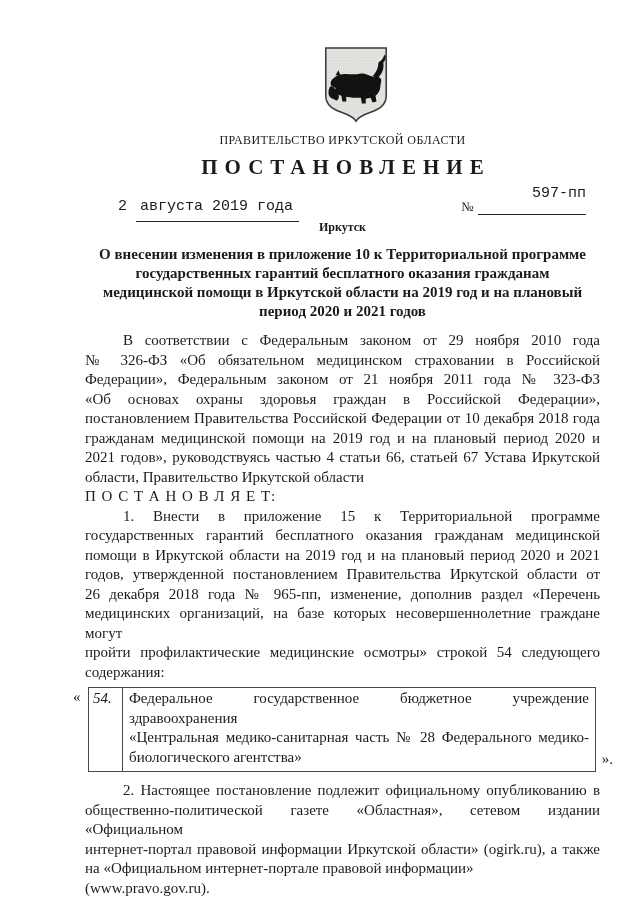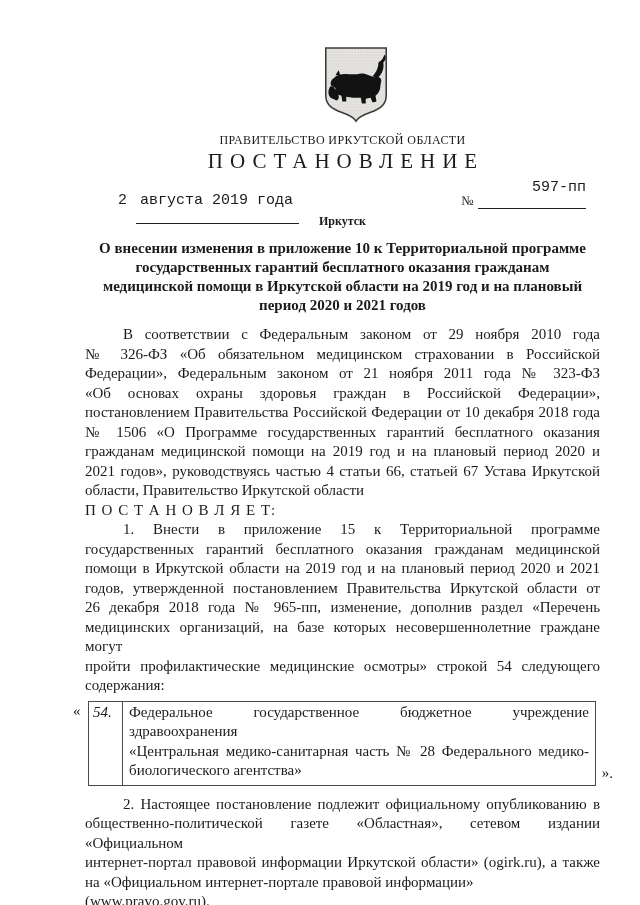--- a/index.html
+++ b/index.html
@@ -14,29 +14,29 @@
     color:#1b1b1b;
     overflow:hidden;
   }
   
   .emblem{width:70px;height:78px;margin-left:236px;}
   .org-name{
     text-align:center;font-size:12px;line-height:18px;
     letter-spacing:0.4px;margin-top:8px;white-space:nowrap;
   }
   .doc-type{
-    text-align:center;font-size:21px;line-height:25px;font-weight:normal;
-    letter-spacing:7px;padding-left:7px;white-space:nowrap;
+    text-align:center;font-size:21px;line-height:25px;font-weight:bold;
+    letter-spacing:7px;margin-top:6px;padding-left:7px;white-space:nowrap;
   }
   .date-row{
     display:flex;align-items:flex-end;margin-top:13px;height:22px;
     font-family:"Liberation Mono", monospace;font-size:15px;
   }
   .date-field{margin-left:33px;white-space:nowrap;}
-  .date-underlined{border-bottom:1.5px solid #222;padding:0 6px 14px 4px;}
+  .date-underlined{border-bottom:1.5px solid #222;padding:0 6px 6px 4px;}
   .num-field{margin-left:auto;margin-right:14px;white-space:nowrap;display:flex;align-items:flex-end;}
   .num-sign{font-family:"Liberation Serif", serif;font-size:13px;padding-right:4px;}
   .num-underlined{
     display:inline-block;width:108px;text-align:right;
     border-bottom:1.5px solid #222;padding-bottom:12px;
   }
   .city{text-align:center;font-weight:bold;font-size:12px;margin-top:5px;}
   
   .doc-title{margin-top:10px;font-weight:bold;font-size:15px;line-height:19px;}
   .doc-title div{text-align:center;}
@@ -104,21 +104,20 @@
     <div>медицинской помощи в Иркутской области на 2019 год и на плановый</div>
     <div>период 2020 и 2021 годов</div>
   </div>
 
   <div class="body-text">
     <div class="j ind">В соответствии с Федеральным законом от 29 ноября 2010 года</div>
     <div class="j">№ 326-ФЗ «Об обязательном медицинском страховании в Российской</div>
     <div class="j">Федерации», Федеральным законом от 21 ноября 2011 года № 323-ФЗ</div>
     <div class="j">«Об основах охраны здоровья граждан в Российской Федерации»,</div>
     <div class="j">постановлением Правительства Российской Федерации от 10 декабря 2018 года</div>
-    <div class="j">№ 1506 «О Программе государственных гарантий бесплатного оказания</div>
     <div class="j">гражданам медицинской помощи на 2019 год и на плановый период 2020 и</div>
     <div class="j">2021 годов», руководствуясь частью 4 статьи 66, статьей 67 Устава Иркутской</div>
     <div class="l">области, Правительство Иркутской области</div>
     <div class="l resolves">П О С Т А Н О В Л Я Е Т:</div>
   </div>
 
   <div class="body-text" style="margin-top:0;">
     <div class="j ind">1. Внести в приложение 15 к Территориальной программе</div>
     <div class="j">государственных гарантий бесплатного оказания гражданам медицинской</div>
     <div class="j">помощи в Иркутской области на 2019 год и на плановый период 2020 и 2021</div>

